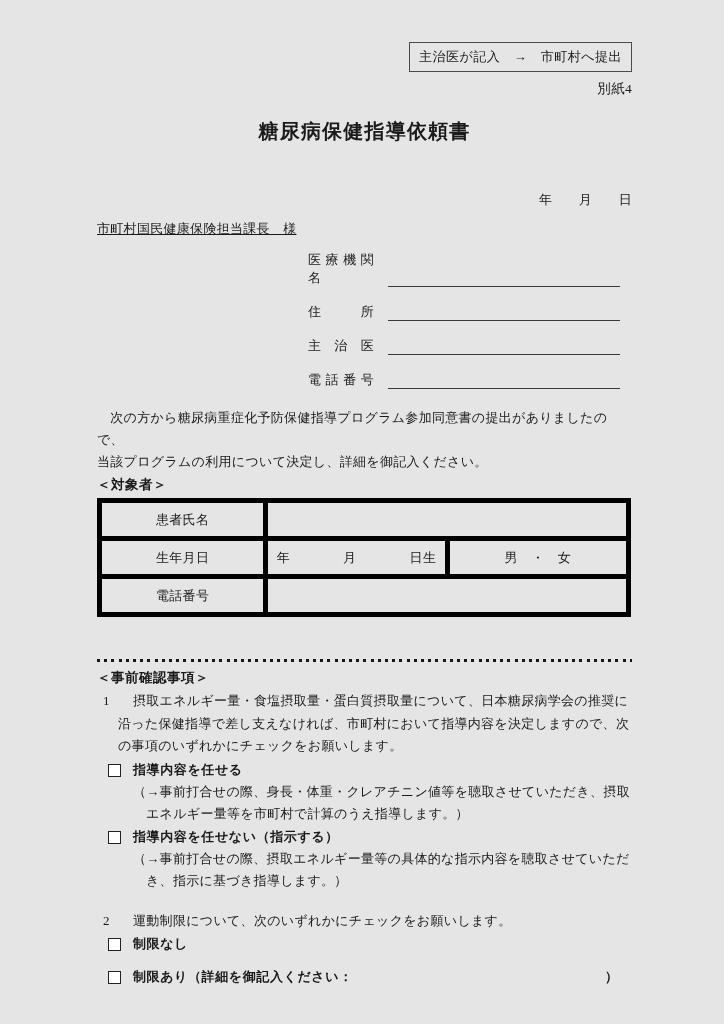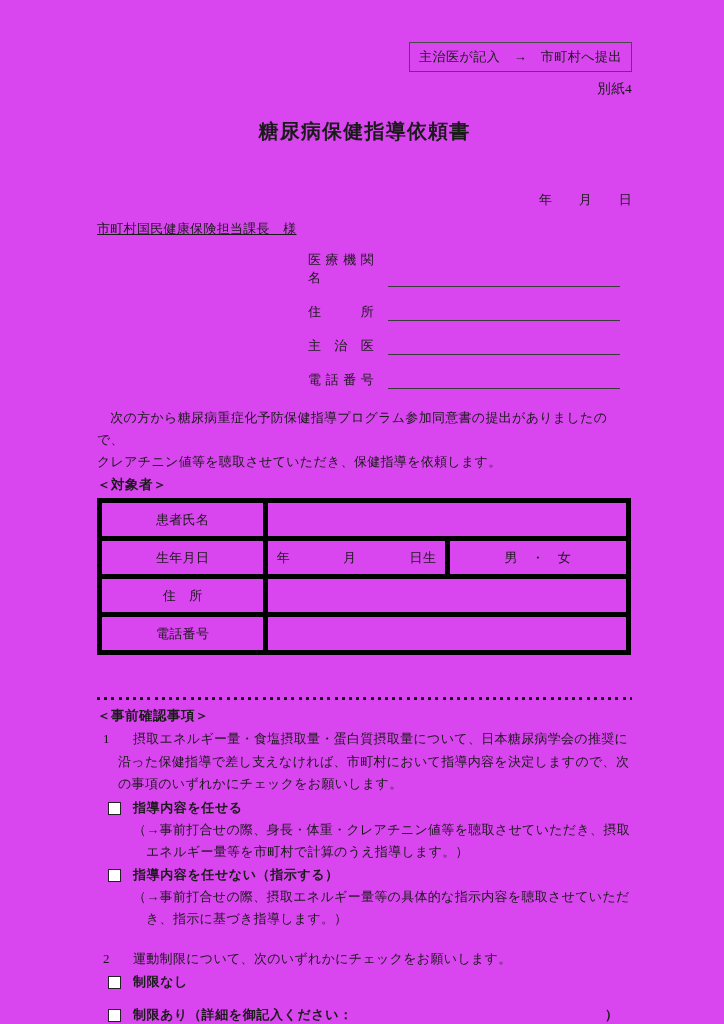--- a/index.html
+++ b/index.html
@@ -1,20 +1,20 @@
 <!DOCTYPE html>
 <html><head>
 <meta charset="utf-8">
 <style>
   html,body{margin:0;padding:0;background:#fff;}
   .page{
     position:relative;
     width:724px;height:1024px;
     margin:0 auto;
-    background:#d946ef;
+    background:#e5e5e5;
     color:#1a1a1a;
     font-family:"Liberation Serif", serif;
     font-size:13px;
     letter-spacing:0.3px;
     line-height:22px;
     box-sizing:border-box;
     padding:0 92px 0 97px;
     overflow:hidden;
   }
 
@@ -153,41 +153,37 @@
       <span class="write-line"></span>
     </div>
     <div class="sender-row">
       <span class="sender-label">電話番号</span>
       <span class="write-line"></span>
     </div>
   </div>
 
   <p class="intro">
     <span>　次の方から糖尿病重症化予防保健指導プログラム参加同意書の提出がありましたので、</span><br>
-    <span>クレアチニン値等を聴取させていただき、保健指導を依頼します。</span>
+    <span>当該プログラムの利用について決定し、詳細を御記入ください。</span>
   </p>
 
   <div class="section-heading subject-heading">＜対象者＞</div>
 
   <table class="subject-table">
     <tbody>
         <tr>
       <td class="row-label">患者氏名</td>
       <td class="val-main" colspan="2"></td>
     </tr>
     <tr>
       <td class="row-label">生年月日</td>
       <td class="val-main center">年　　　　月　　　　日生</td>
       <td class="val-gender">男　・　女</td>
     </tr>
     <tr>
-      <td class="row-label">住　所</td>
-      <td class="val-main" colspan="2"></td>
-    </tr>
-    <tr>
       <td class="row-label">電話番号</td>
       <td class="val-main" colspan="2"></td>
     </tr>
   </tbody>
     </table>
 
   <div class="dotted-rule"></div>
 
   <div class="section-heading precheck-heading">＜事前確認事項＞</div>
 

